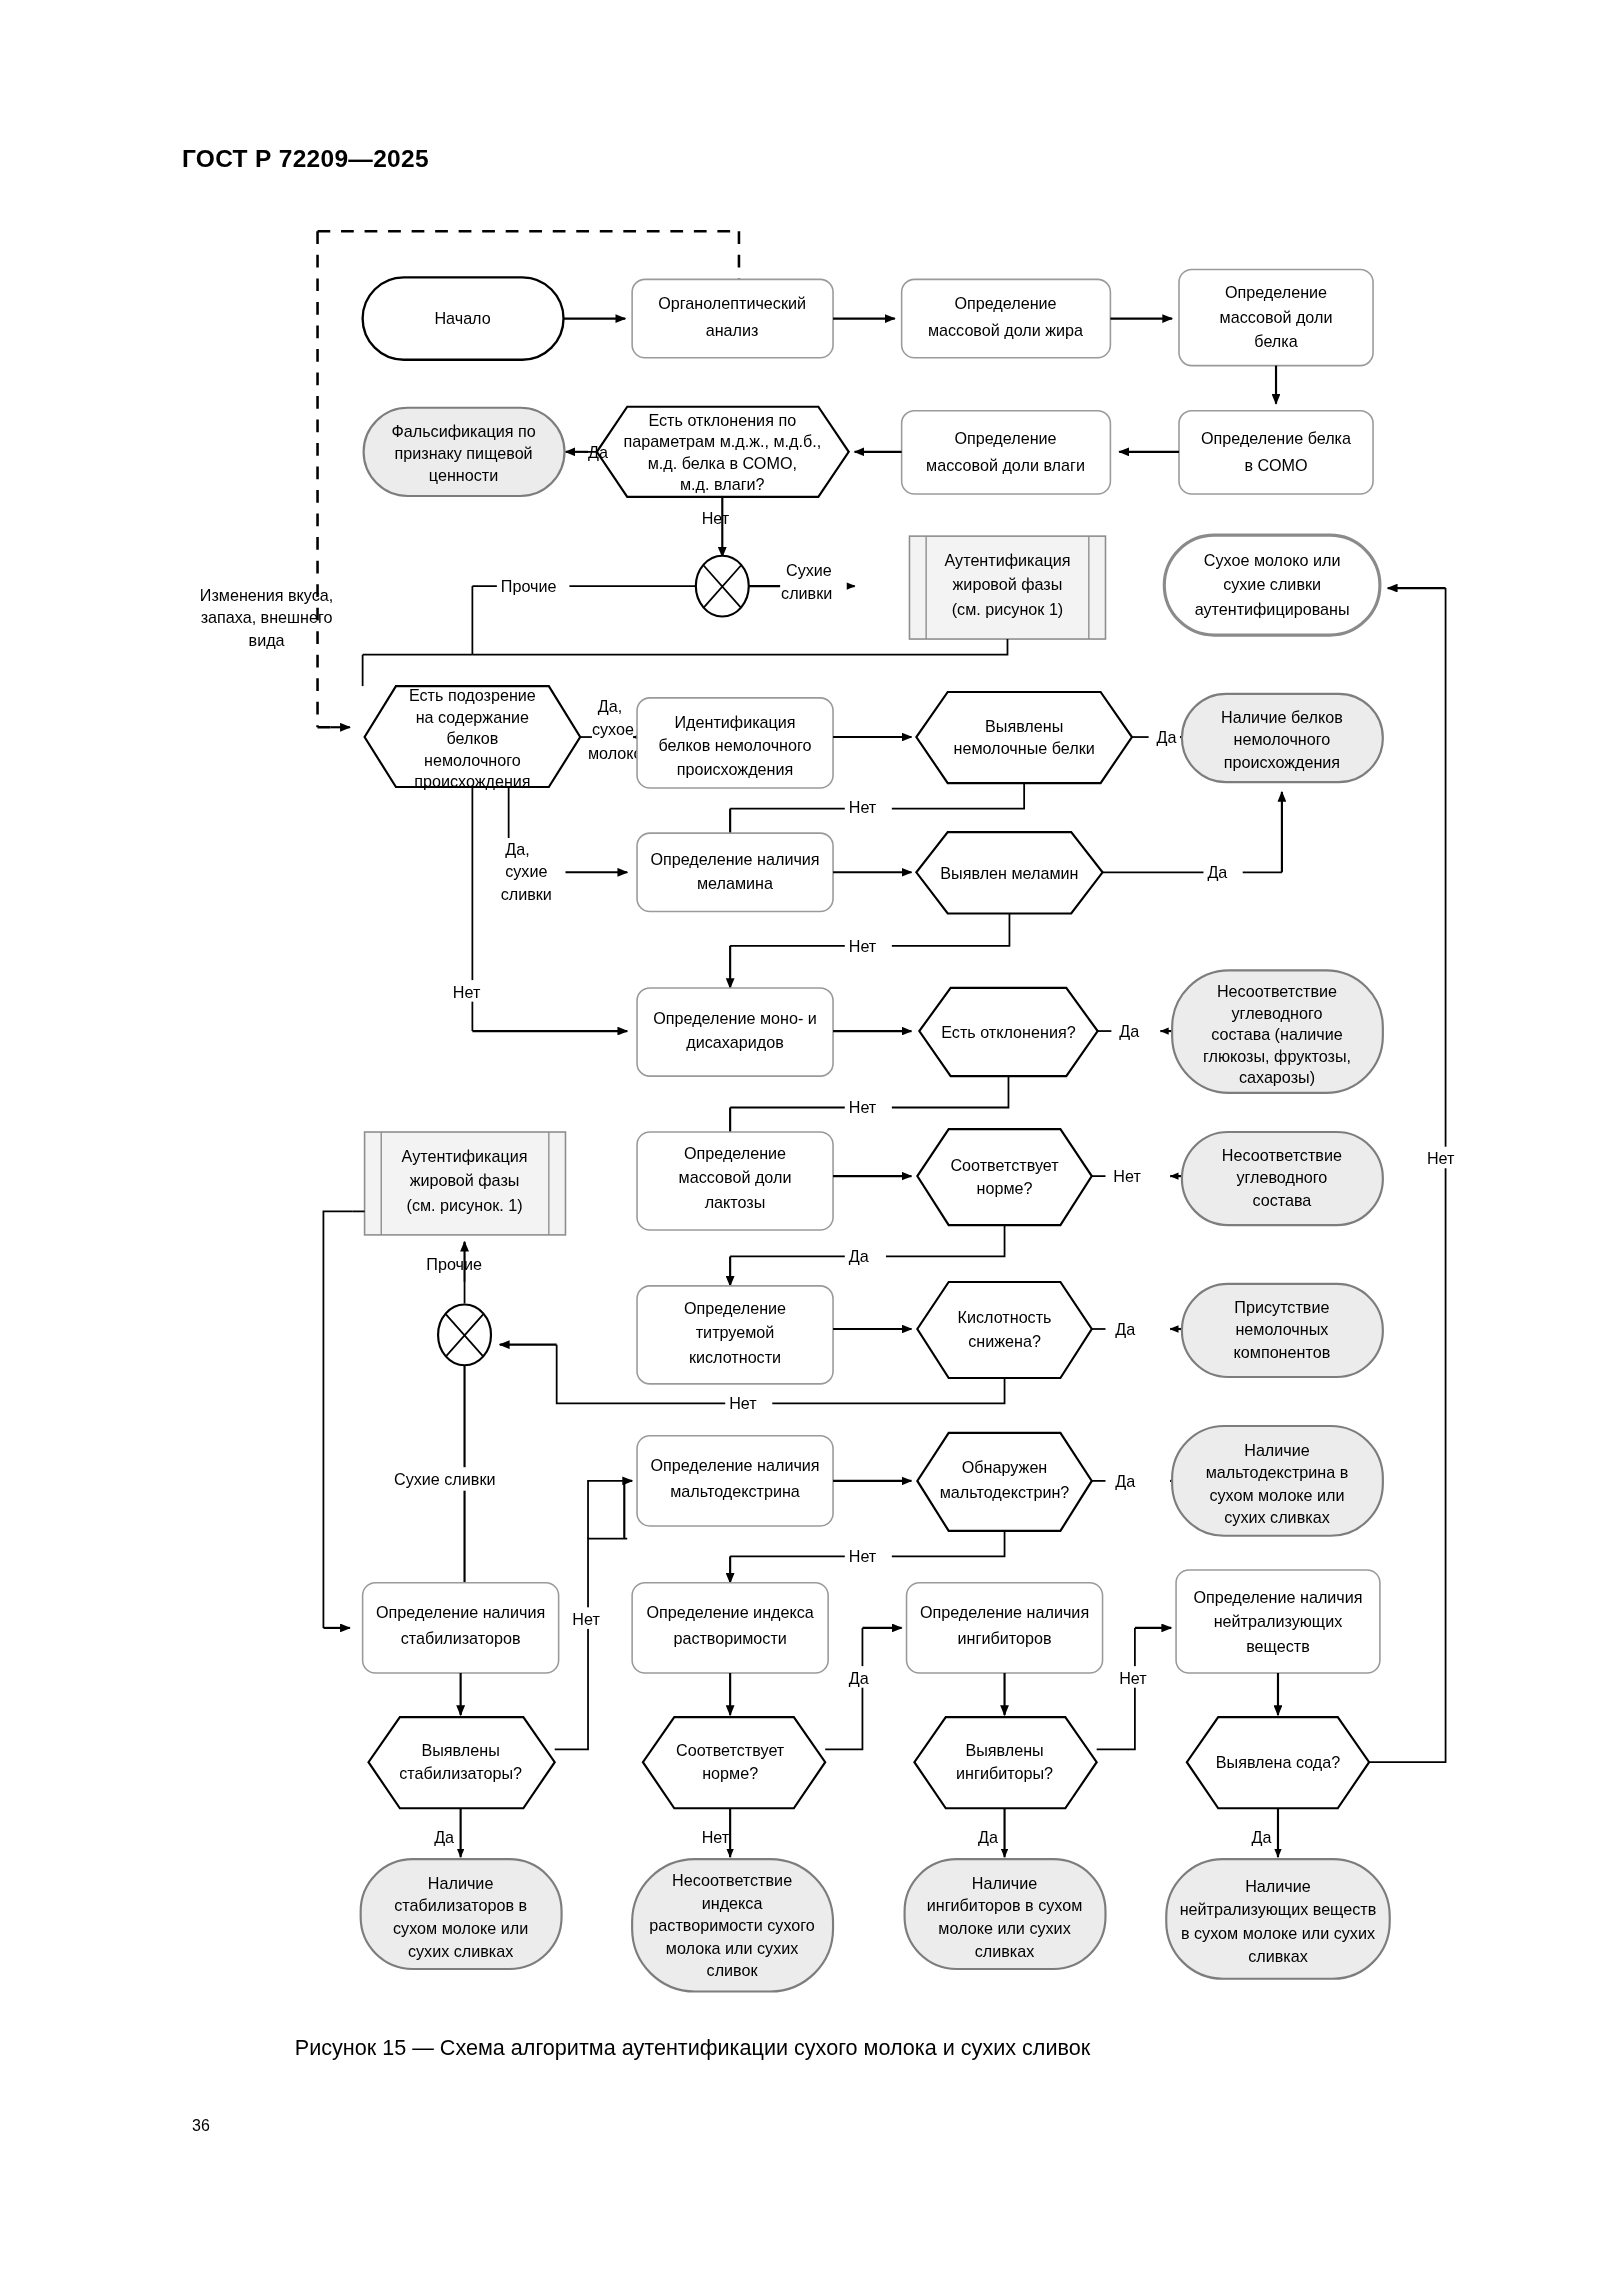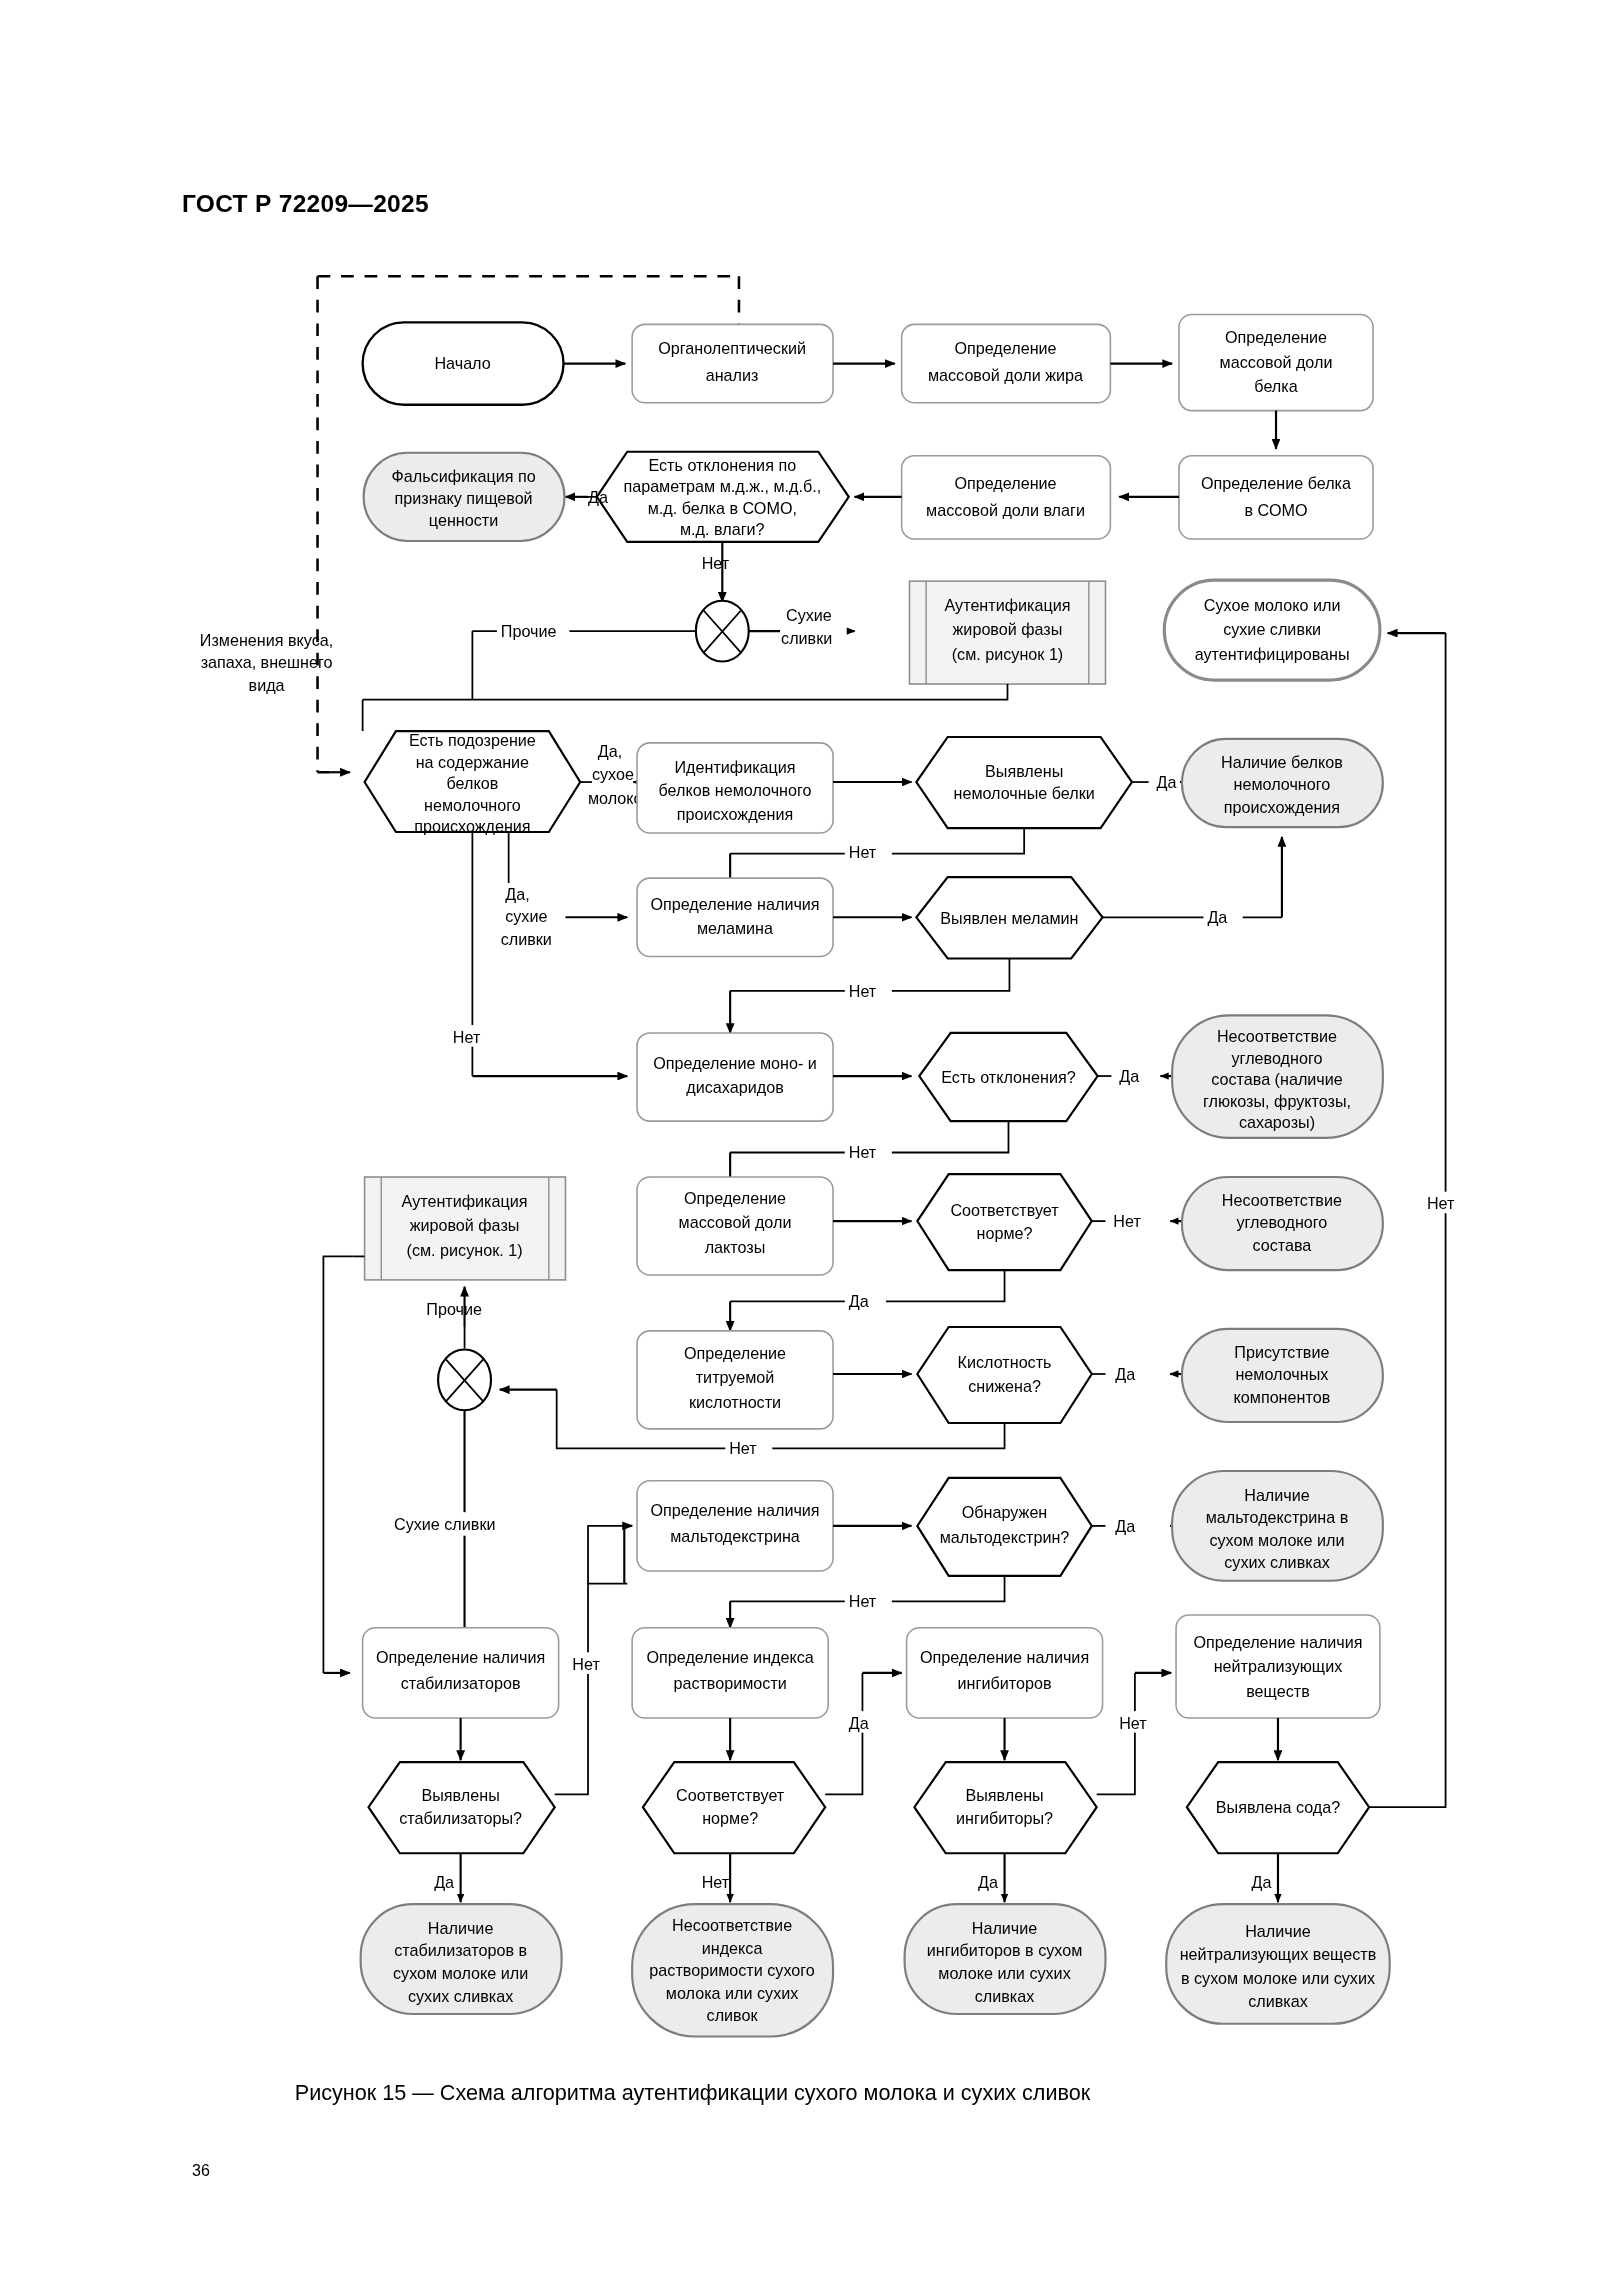--- a/index.html
+++ b/index.html
@@ -1,17 +1,17 @@
 <!DOCTYPE html>
 <html><head>
 <meta charset="utf-8">
 <style>
   html,body{margin:0;padding:0;background:#fff;}
   body{width:1621px;height:2293px;font-family:"Liberation Sans",sans-serif;color:#000;position:relative;overflow:hidden;}
-  .page{position:absolute;inset:0;background:#fff;margin-top:45px;}
+  .page{position:absolute;inset:0;background:#fff;}
   #doc-header{position:absolute;left:182px;top:145px;font-size:24.5px;font-weight:bold;letter-spacing:0.3px;}
   #fig-caption{position:absolute;left:0;top:2035px;width:1385px;text-align:center;font-size:21.6px;}
   #page-number{position:absolute;left:192px;top:2117px;font-size:16px;}
   svg{position:absolute;left:0;top:0;}
   .nd text{font-family:"Liberation Sans",sans-serif;font-size:16.5px;fill:#000;text-anchor:middle;dominant-baseline:middle;}
   .lbl{font-family:"Liberation Sans",sans-serif;font-size:16.5px;fill:#000;}
   .proc{fill:#fff;stroke:#9a9a9a;stroke-width:1.6;}
   .term{fill:#ececec;stroke:#7d7d7d;stroke-width:2.2;}
   .term-strong{fill:#fff;stroke:#8a8a8a;stroke-width:3.2;}
   .startcap{fill:#fff;stroke:#000;stroke-width:2.4;}

